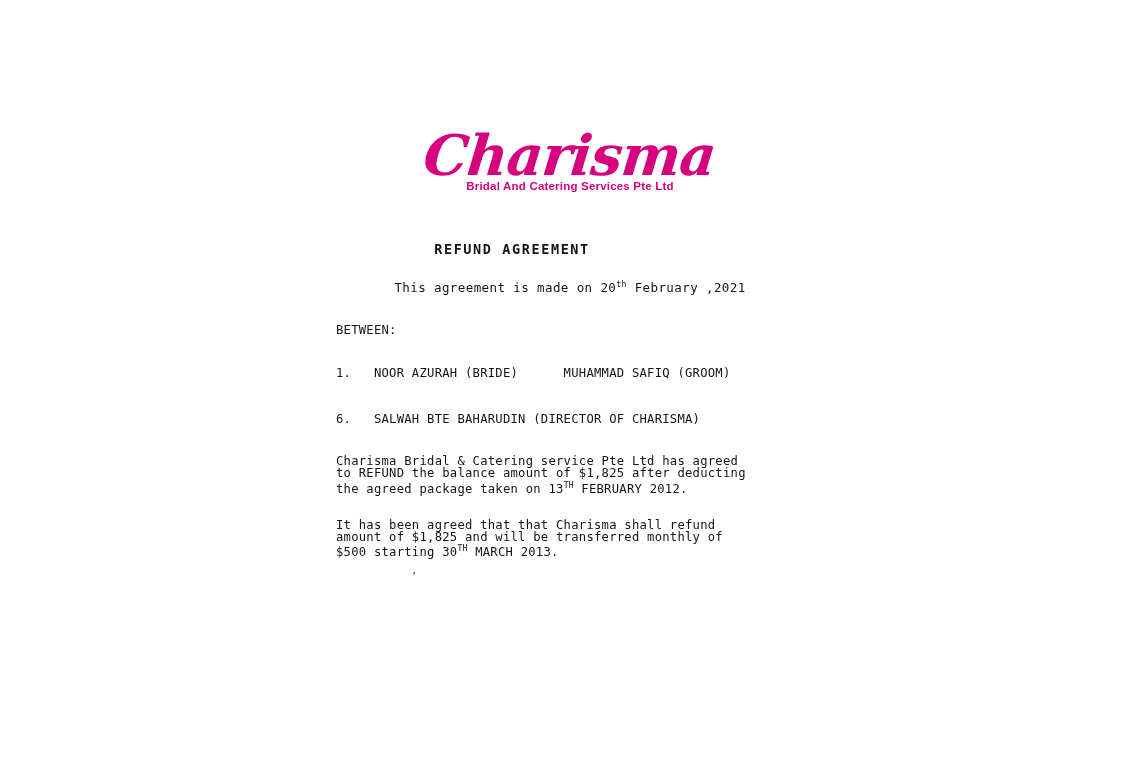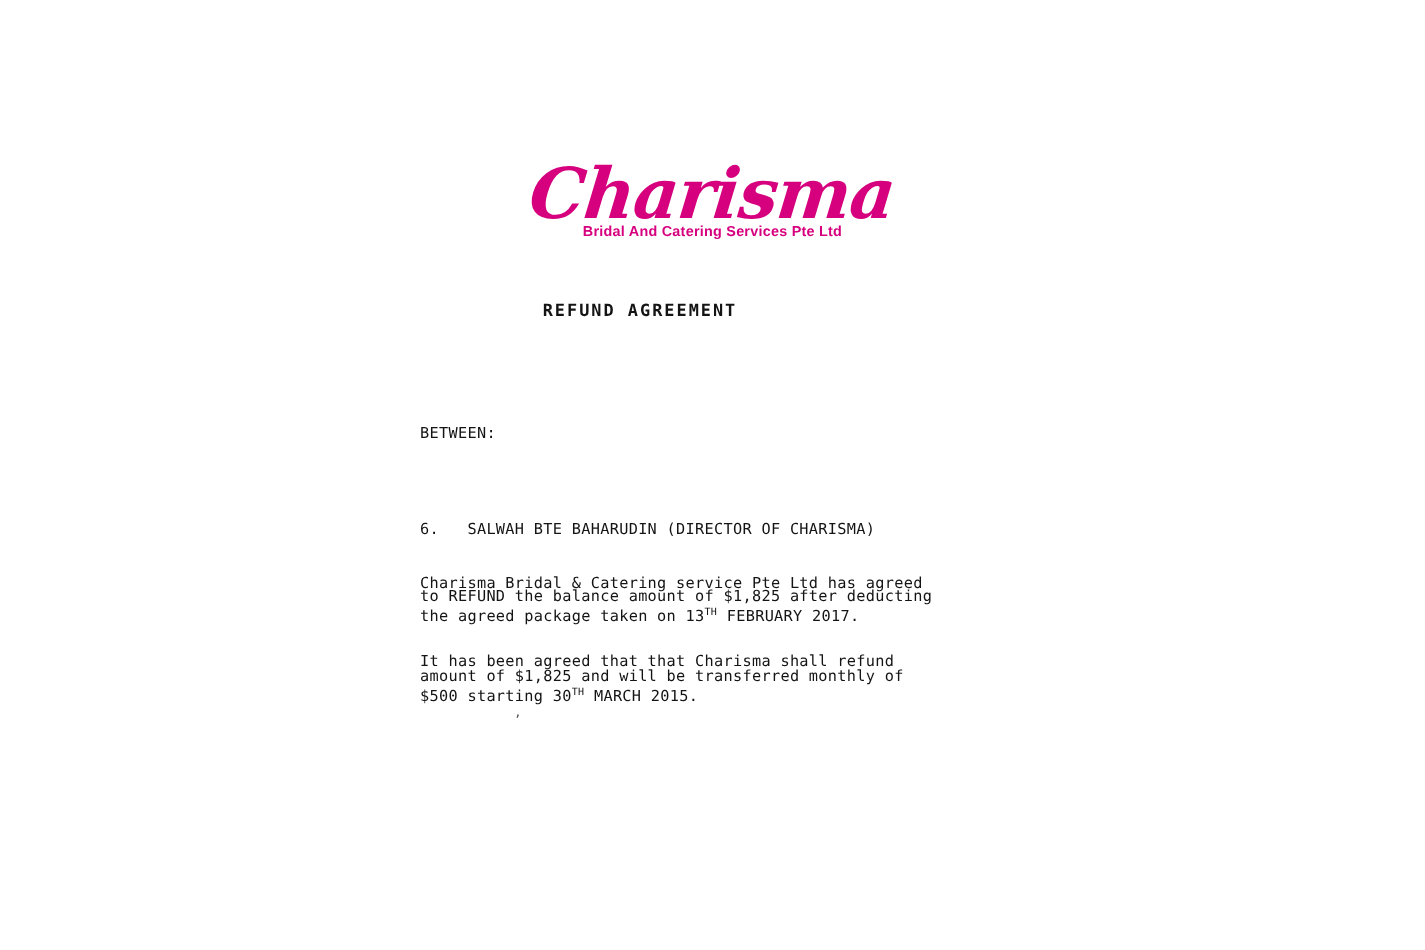--- a/index.html
+++ b/index.html
@@ -77,21 +77,21 @@
   }
   .dateline sup {
     font-size: 8px;
     vertical-align: super;
   }
 
   
   .body-col {
     position: absolute;
     left: 336px;
-    top: 341px;
+    top: 325px;
     width: 420px;
     font-size: 12.2px;
     line-height: 11.8px;
     color: #141414;
     letter-spacing: 0.25px;
   }
   .para {
     margin: 0 0 12px 0;
     white-space: pre-wrap;
   }
@@ -137,39 +137,41 @@
 
 <div class="page">
 
   <div class="logo-block">
     <div class="logo-word">Charisma</div>
     <div class="logo-sub">Bridal And Catering Services Pte Ltd</div>
   </div>
 
   <div class="doc-title">REFUND AGREEMENT</div>
 
+  <div class="dateline"><span>This agreement is made on 20</span><sup>th</sup><span> February ,2021</span></div>
 
   <div class="body-col">
 
     <div class="para">BETWEEN:</div>
     <div class="spacer-1"></div>
 
+    <div class="num-line">1.   NOOR AZURAH (BRIDE)      MUHAMMAD SAFIQ (GROOM)</div>
     <div class="spacer-2"></div>
 
     <div class="spacer-3"></div>
 
     <div class="num-line">6.   SALWAH BTE BAHARUDIN (DIRECTOR OF CHARISMA)</div>
     <div class="spacer-4"></div>
 
     <div class="spacer-5"></div>
 
-    <div class="wrap-para"><span>Charisma Bridal &amp; Catering service Pte Ltd has agreed to REFUND the balance amount of $1,825 after deducting the agreed package taken on 13</span><sup>TH</sup><span> FEBRUARY 2017.</span></div>
+    <div class="wrap-para"><span>Charisma Bridal &amp; Catering service Pte Ltd has agreed to REFUND the balance amount of $1,825 after deducting the agreed package taken on 13</span><sup>TH</sup><span> FEBRUARY 2012.</span></div>
     <div class="spacer-6"></div>
 
-    <div class="wrap-para"><span>It has been agreed that that Charisma shall refund amount of $1,825 and will be transferred monthly of $500 starting 30</span><sup>TH</sup><span> MARCH 2015.</span></div>
+    <div class="wrap-para"><span>It has been agreed that that Charisma shall refund amount of $1,825 and will be transferred monthly of $500 starting 30</span><sup>TH</sup><span> MARCH 2013.</span></div>
     <div class="spacer-7"></div>
 
 
   </div>
 
   <div class="stray-mark">’</div>
 
 </div>
 
 </body></html>

